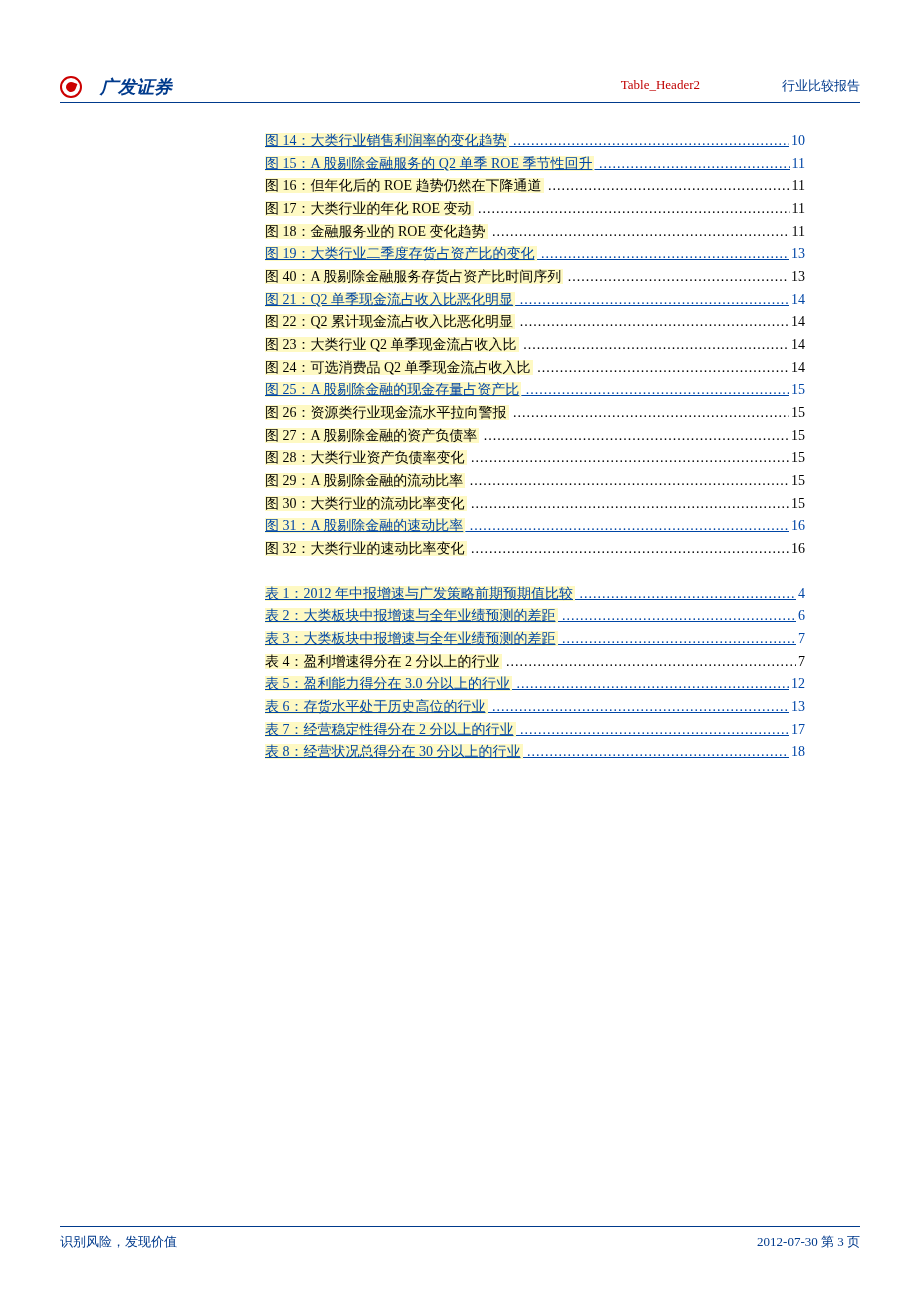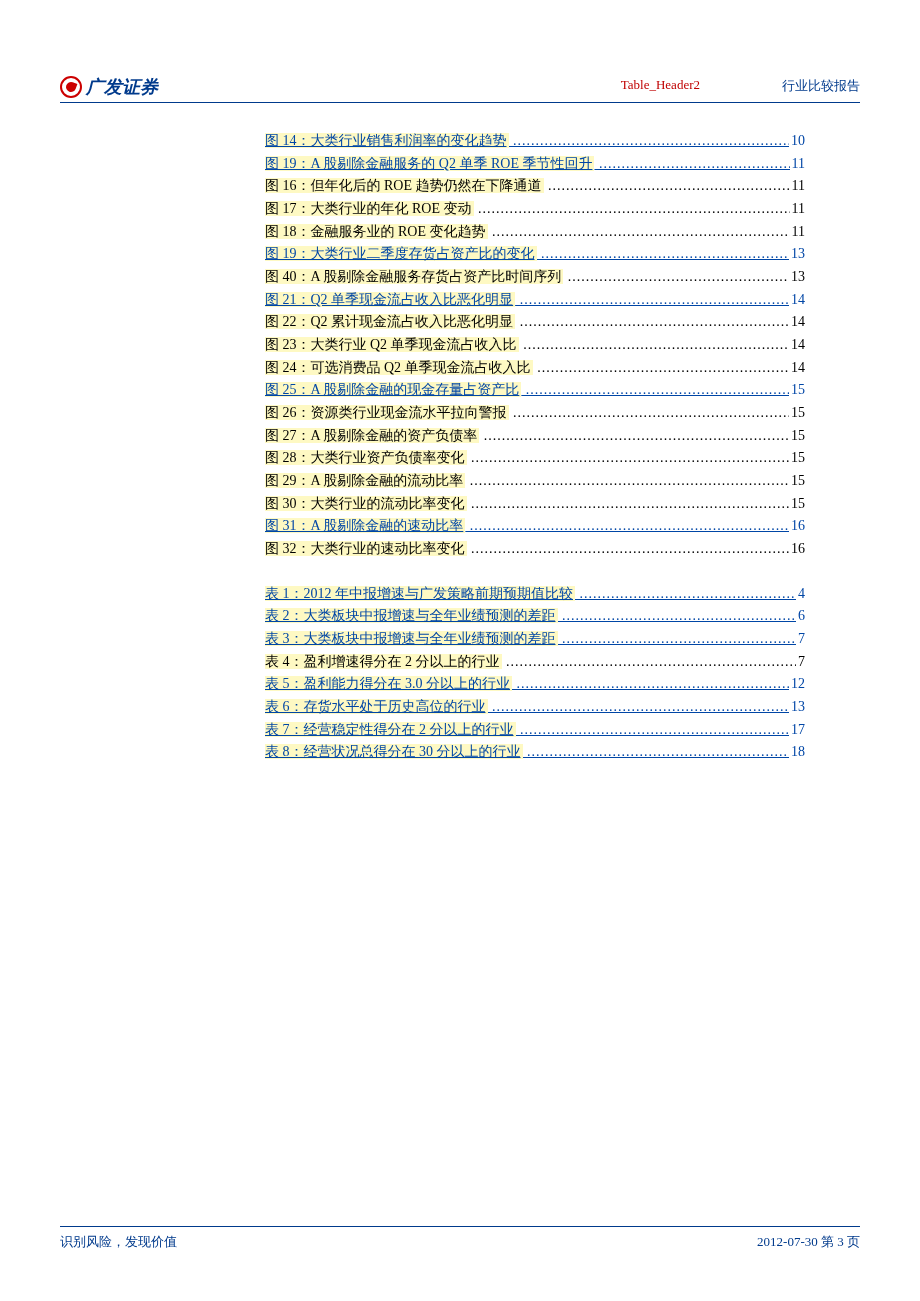--- a/index.html
+++ b/index.html
@@ -20,21 +20,21 @@
     position: absolute;
     top: 75px;
     left: 60px;
     right: 60px;
     height: 28px;
     border-bottom: 1.5px solid #003a8c;
   }
   .logo {
     display: flex;
     align-items: center;
-    gap: 2px;
+    gap: 16px;
     font-size: 18px;
     font-weight: bold;
     color: #003a8c;
     font-style: italic;
     font-family: "SimHei", sans-serif;
   }
   .logo-mark {
     display: inline-block;
     width: 22px;
     height: 22px;
@@ -127,21 +127,21 @@
       <span class="logo-mark"></span>
       <span>广发证券</span>
     </div>
     <span class="header-mid">Table_Header2</span>
     <span class="header-right">行业比较报告</span>
   </div>
 
   <div class="toc">
     <div id="toc-figures">
         <div class="toc-entry link"><span class="label">图 14：大类行业销售利润率的变化趋势</span><span class="dots"> ........................................................................................................................</span><span class="pg"> 10</span></div>
-        <div class="toc-entry link"><span class="label">图 19：A 股剔除金融服务的 Q2 单季 ROE 季节性回升</span><span class="dots"> ........................................................................................................................</span><span class="pg"> 11</span></div>
+        <div class="toc-entry link"><span class="label">图 15：A 股剔除金融服务的 Q2 单季 ROE 季节性回升</span><span class="dots"> ........................................................................................................................</span><span class="pg"> 11</span></div>
         <div class="toc-entry plain"><span class="label">图 16：但年化后的 ROE 趋势仍然在下降通道</span><span class="dots"> ........................................................................................................................</span><span class="pg"> 11</span></div>
         <div class="toc-entry plain"><span class="label">图 17：大类行业的年化 ROE 变动</span><span class="dots"> ........................................................................................................................</span><span class="pg"> 11</span></div>
         <div class="toc-entry plain"><span class="label">图 18：金融服务业的 ROE 变化趋势</span><span class="dots"> ........................................................................................................................</span><span class="pg"> 11</span></div>
         <div class="toc-entry link"><span class="label">图 19：大类行业二季度存货占资产比的变化</span><span class="dots"> ........................................................................................................................</span><span class="pg"> 13</span></div>
         <div class="toc-entry plain"><span class="label">图 40：A 股剔除金融服务存货占资产比时间序列</span><span class="dots"> ........................................................................................................................</span><span class="pg"> 13</span></div>
         <div class="toc-entry link"><span class="label">图 21：Q2 单季现金流占收入比恶化明显</span><span class="dots"> ........................................................................................................................</span><span class="pg"> 14</span></div>
         <div class="toc-entry plain"><span class="label">图 22：Q2 累计现金流占收入比恶化明显</span><span class="dots"> ........................................................................................................................</span><span class="pg"> 14</span></div>
         <div class="toc-entry plain"><span class="label">图 23：大类行业 Q2 单季现金流占收入比</span><span class="dots"> ........................................................................................................................</span><span class="pg"> 14</span></div>
         <div class="toc-entry plain"><span class="label">图 24：可选消费品 Q2 单季现金流占收入比</span><span class="dots"> ........................................................................................................................</span><span class="pg"> 14</span></div>
         <div class="toc-entry link"><span class="label">图 25：A 股剔除金融的现金存量占资产比</span><span class="dots"> ........................................................................................................................</span><span class="pg"> 15</span></div>

